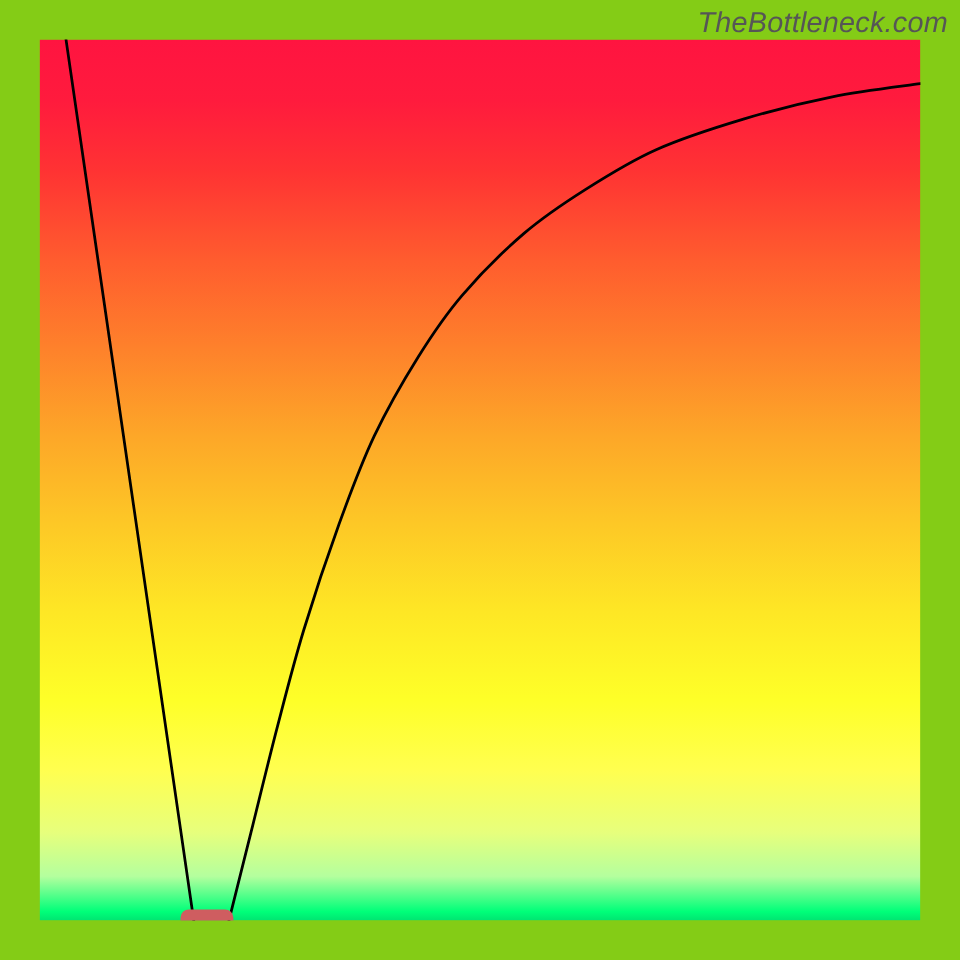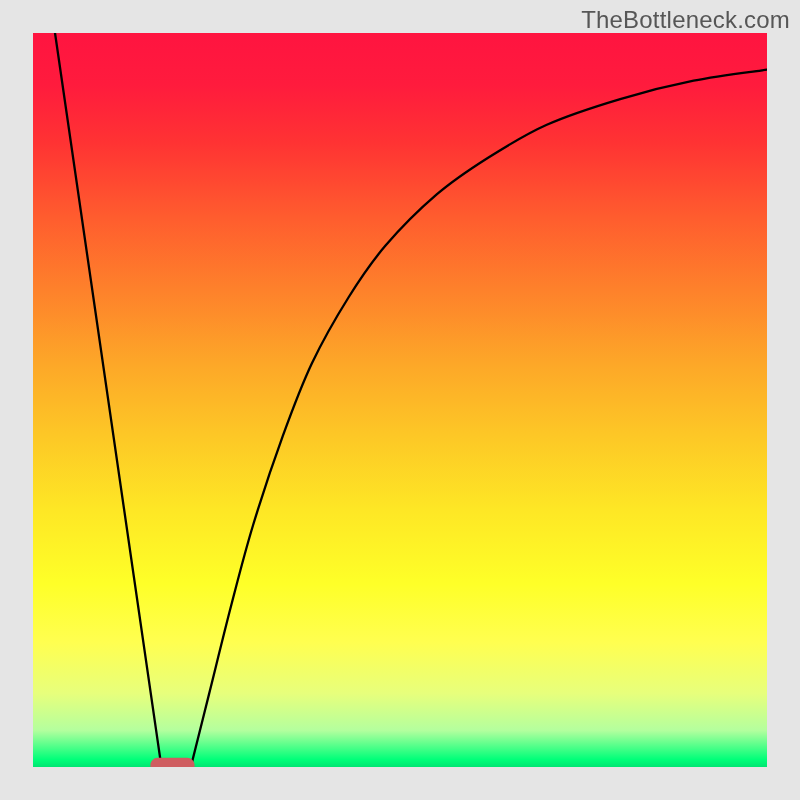--- a/index.html
+++ b/index.html
@@ -9,21 +9,22 @@
     height: 800px;
     background: #000;
     overflow: hidden;
   }
   .frame {
     position: absolute;
     left: 0;
     top: 0;
     width: 800px;
     height: 800px;
-    background: #e5e5e5;
+    background: #84cc16;
+    font-style: italic;
   }
   .plot {
     position: absolute;
     left: 33px;
     top: 33px;
     width: 734px;
     height: 734px;
   }
   .watermark {
     position: absolute;

